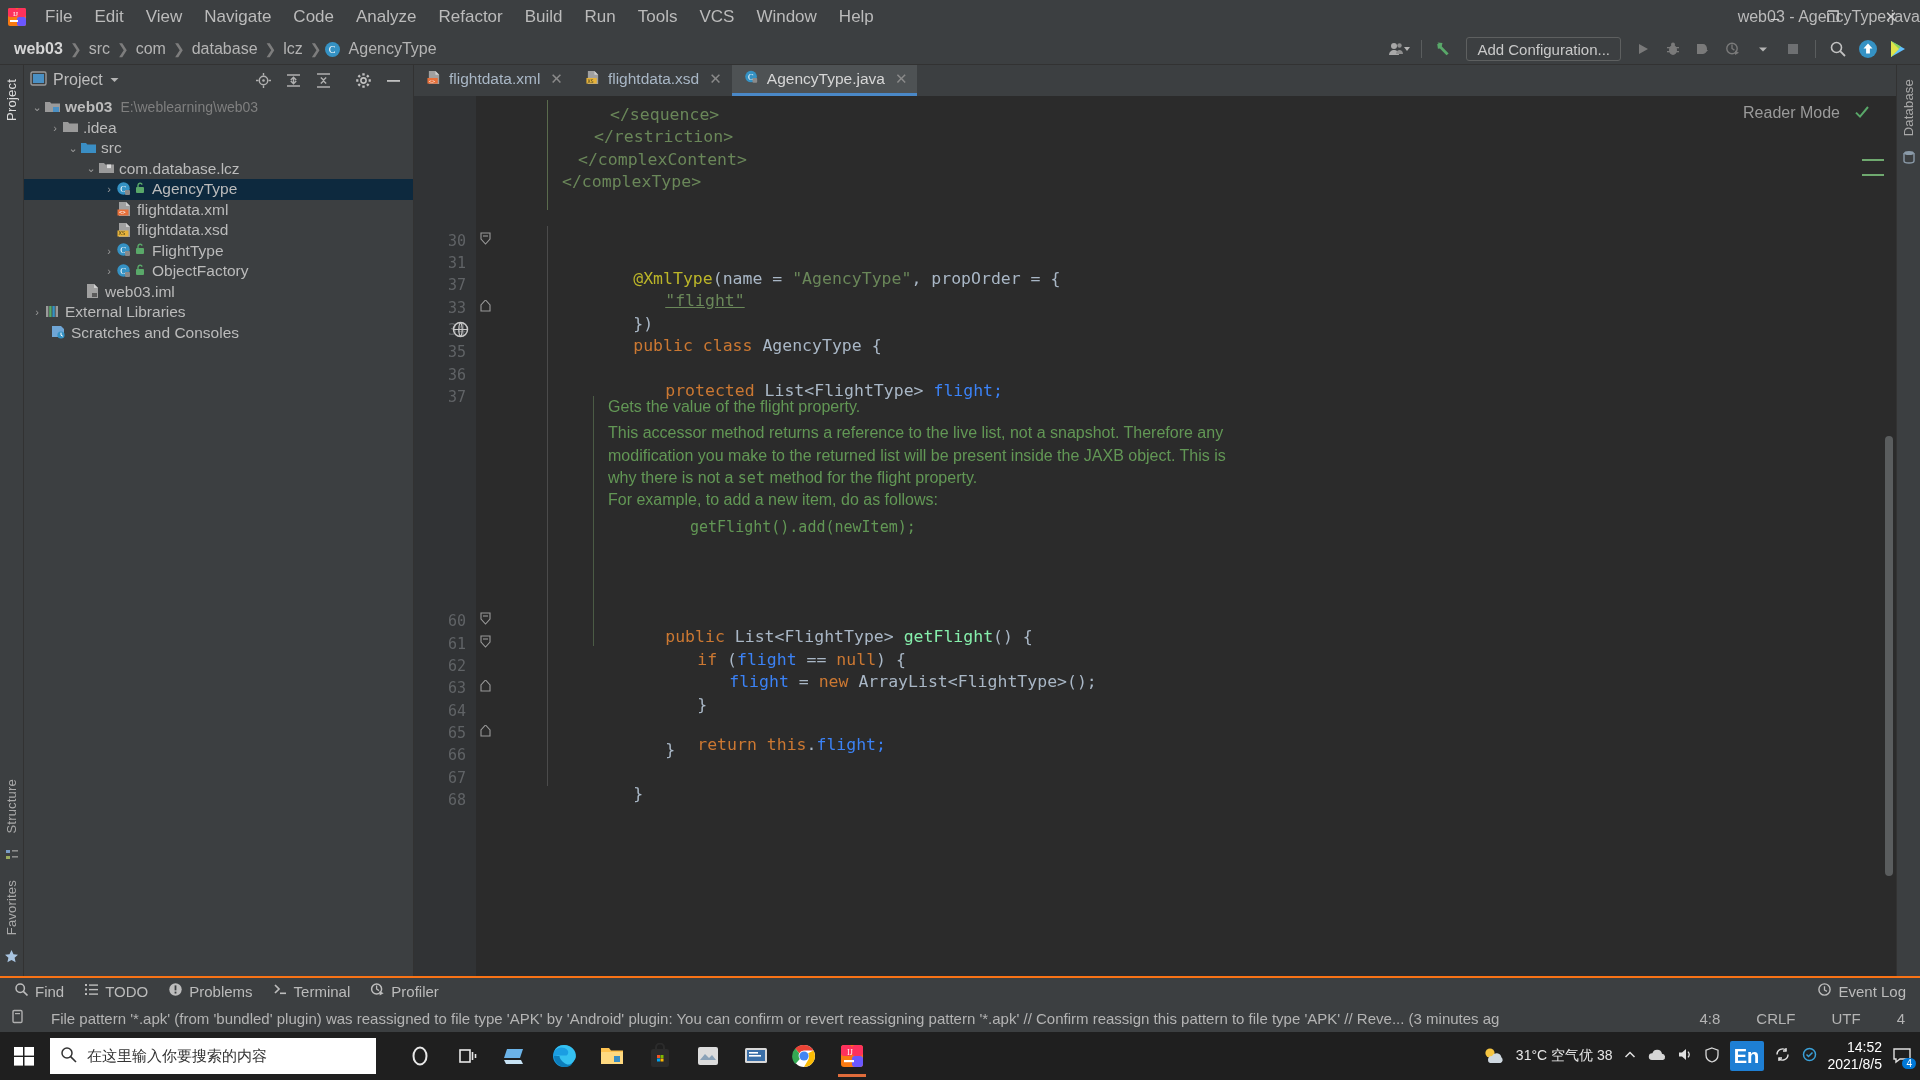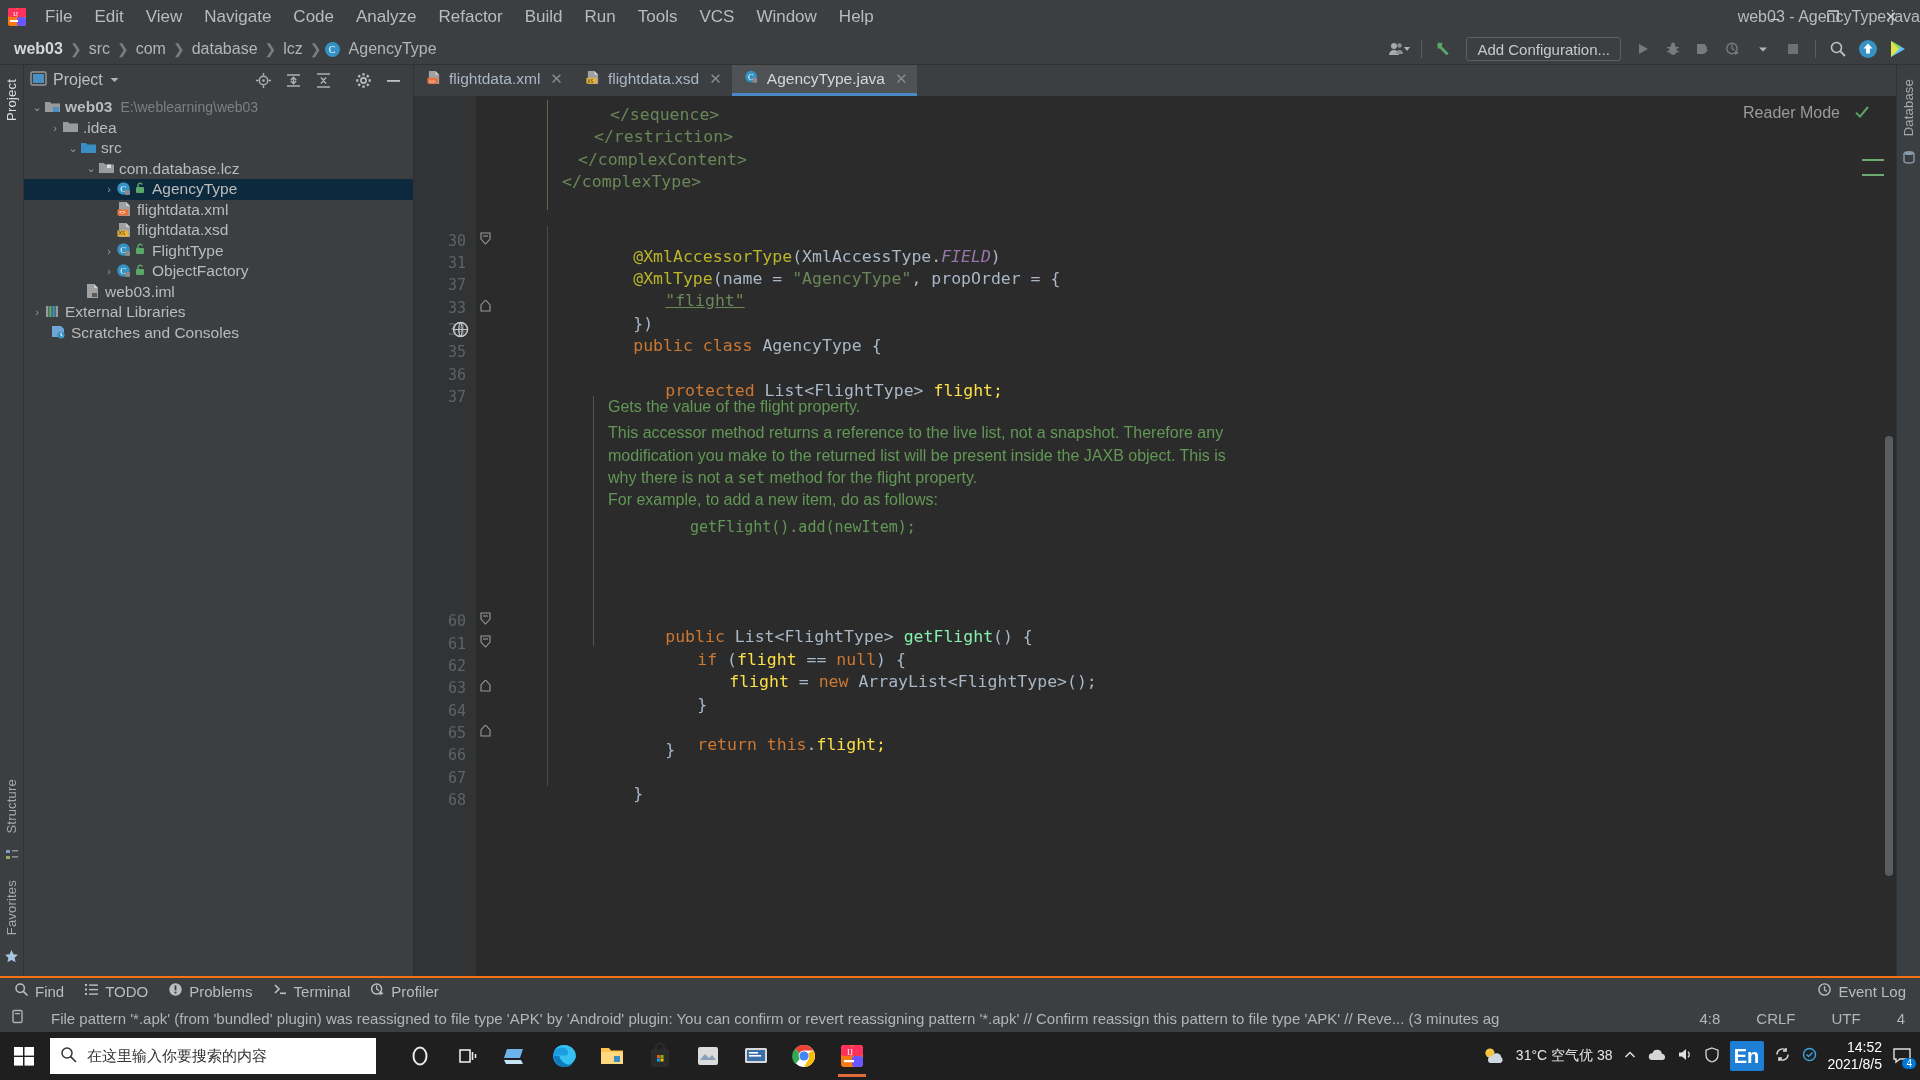--- a/index.html
+++ b/index.html
@@ -109,21 +109,21 @@
   .ln { position: absolute; right: 10px; }
   .gut-icon { position: absolute; }
   .cline { position: absolute; left: 0; }
   .fold { position:absolute; color:#999; font-size:12px; }
 
   
   .kw  { color: #cc7832; }
   .str { color: #6a8759; }
   .ann { color: #bbb529; }
   .stc { color: #9876aa; font-style: italic; }
-  .fld { color: #fde047; }
+  .fld { color: #3b82f6; }
   .cls { color: #a9b7c6; }
   .mth { color: #86efac; }
   .xml { color: #6a8759; }
   .punc{ color: #a9b7c6; }
   .strund { color:#6a8759; text-decoration: underline; }
 
   
   .jdoc {
     position: absolute; color: #629755; font-family: "Liberation Sans", sans-serif;
     font-size: 16px; line-height: 22.5px; white-space: normal;
@@ -648,23 +648,20 @@
         </div>
 
         <div class="code">
           
           <div class="cline" style="top:8px; left:110px"><span class="xml">&lt;/sequence&gt;</span></div>
           <div class="cline" style="top:30px; left:94px"><span class="xml">&lt;/restriction&gt;</span></div>
           <div class="cline" style="top:53px; left:78px"><span class="xml">&lt;/complexContent&gt;</span></div>
           <div class="cline" style="top:75px; left:62px"><span class="xml">&lt;/complexType&gt;</span></div>
           <div class="jbar" style="left:47px; top:4px; height:110px; background:#5a6b4d"></div>
 
-          <div class="cline" style="top:128px; left:14px">
-            <span class="ann">@XmlAccessorType</span><span class="punc">(XmlAccessType.</span><span class="stc">FIELD</span><span class="punc">)</span>
-          </div>
           <div class="cline" style="top:150px; left:14px">
             <span class="ann">@XmlType</span><span class="punc">(name = </span><span class="str">"AgencyType"</span><span class="punc">, propOrder = {</span>
           </div>
           <div class="cline" style="top:172px; left:46px">
             <span class="strund">"flight"</span>
           </div>
           <div class="cline" style="top:195px; left:14px">
             <span class="punc">})</span>
           </div>
           <div class="cline" style="top:217px; left:14px">

